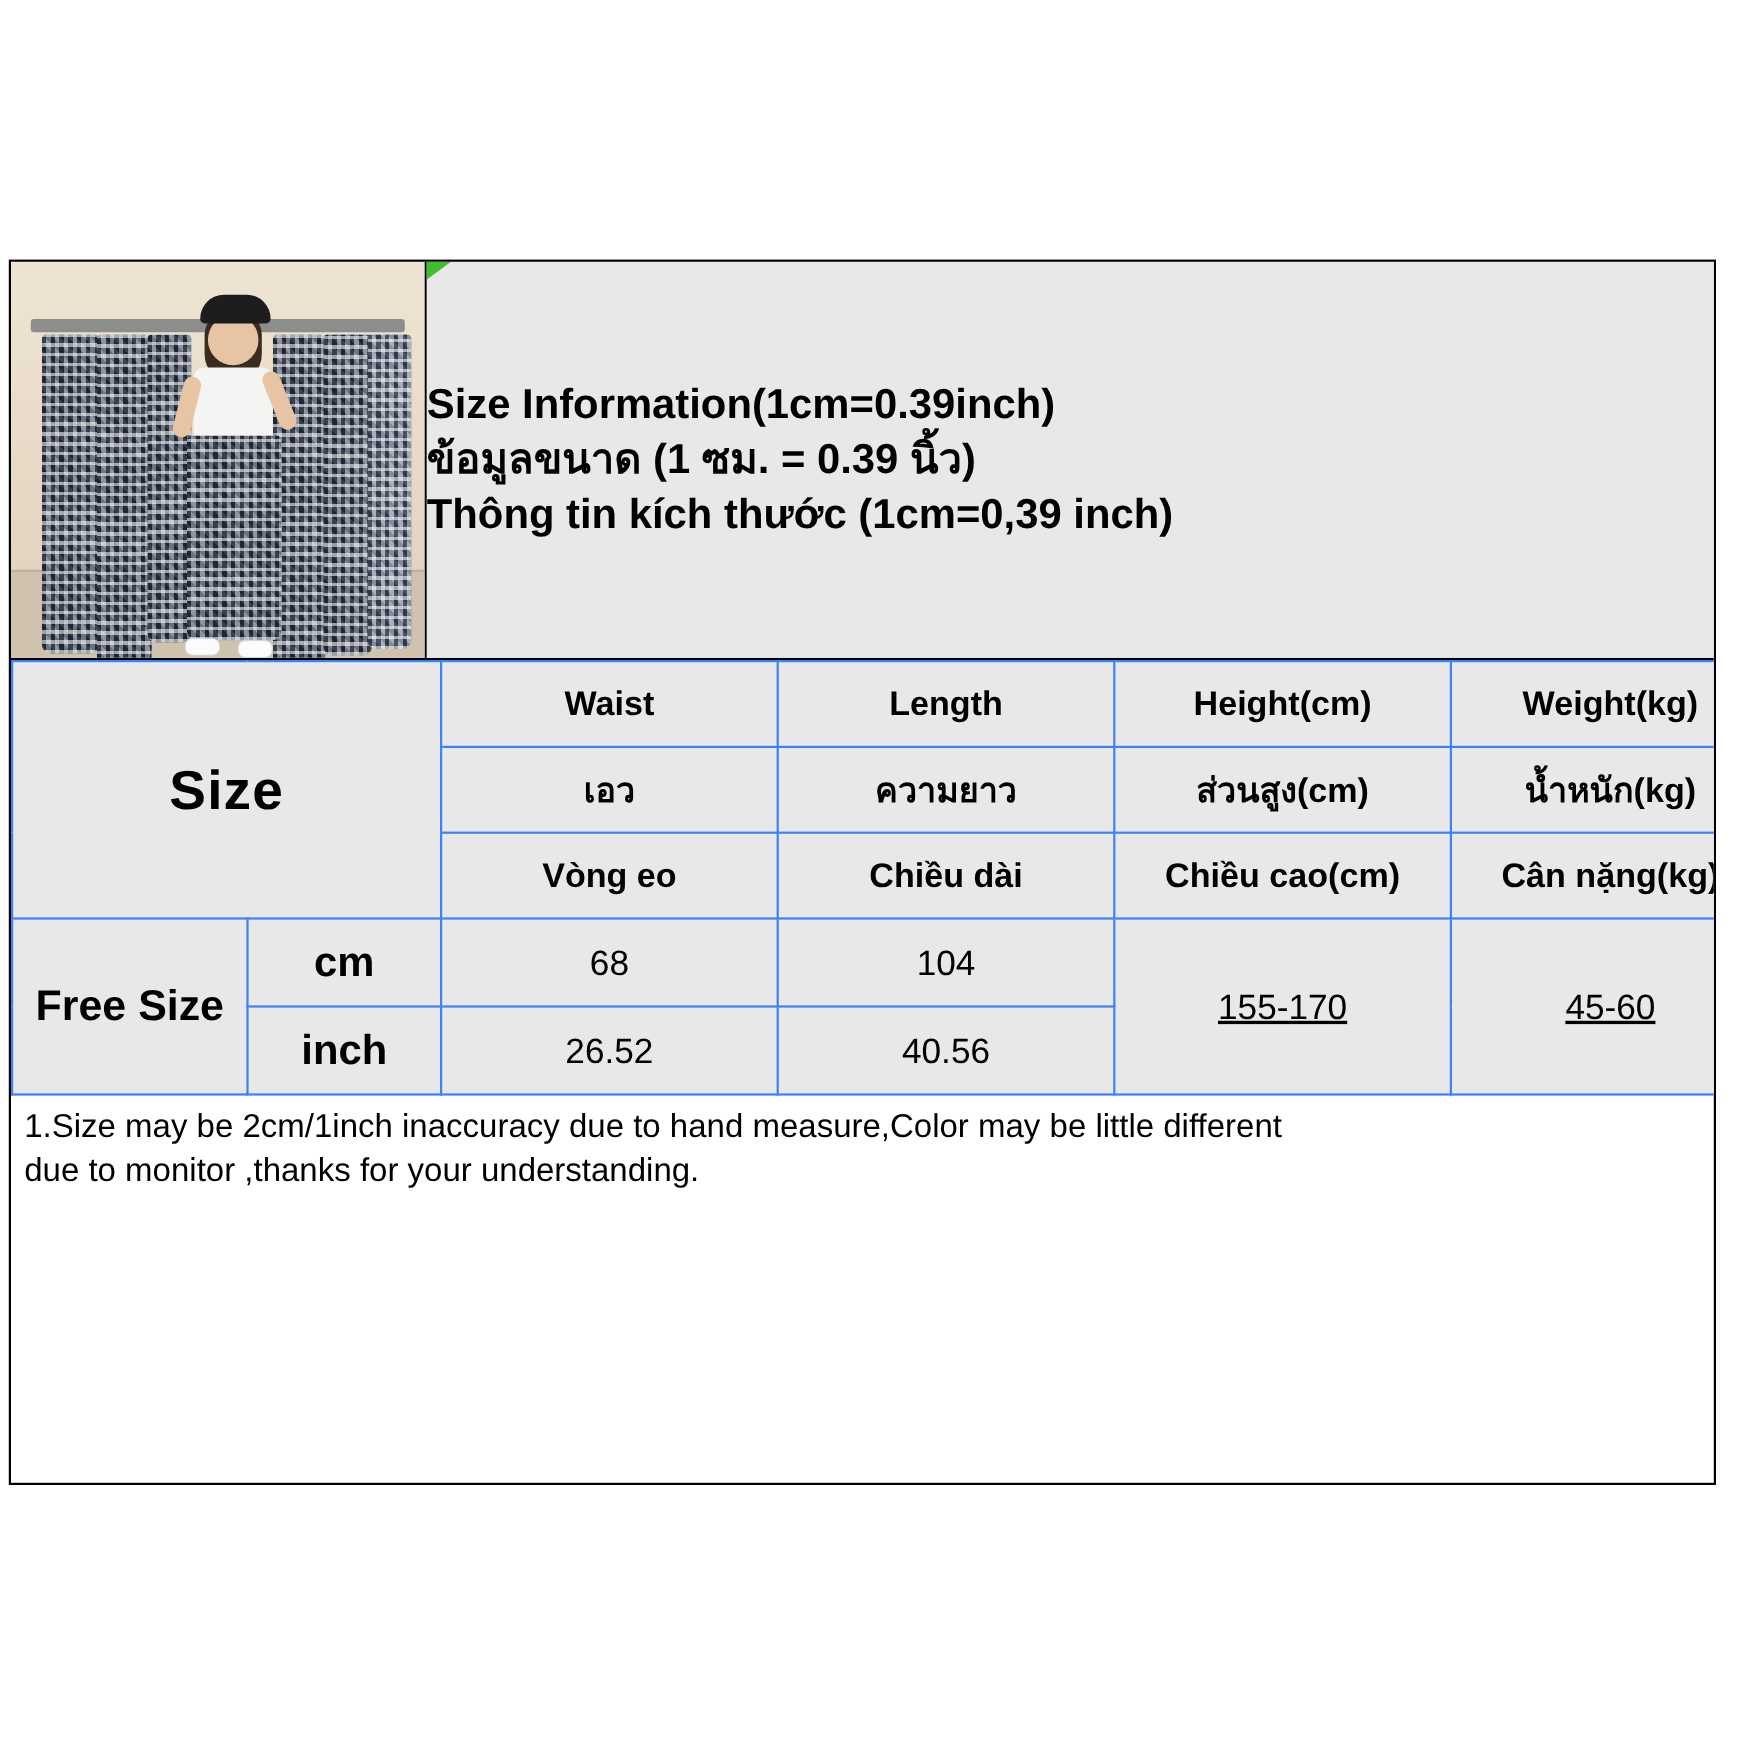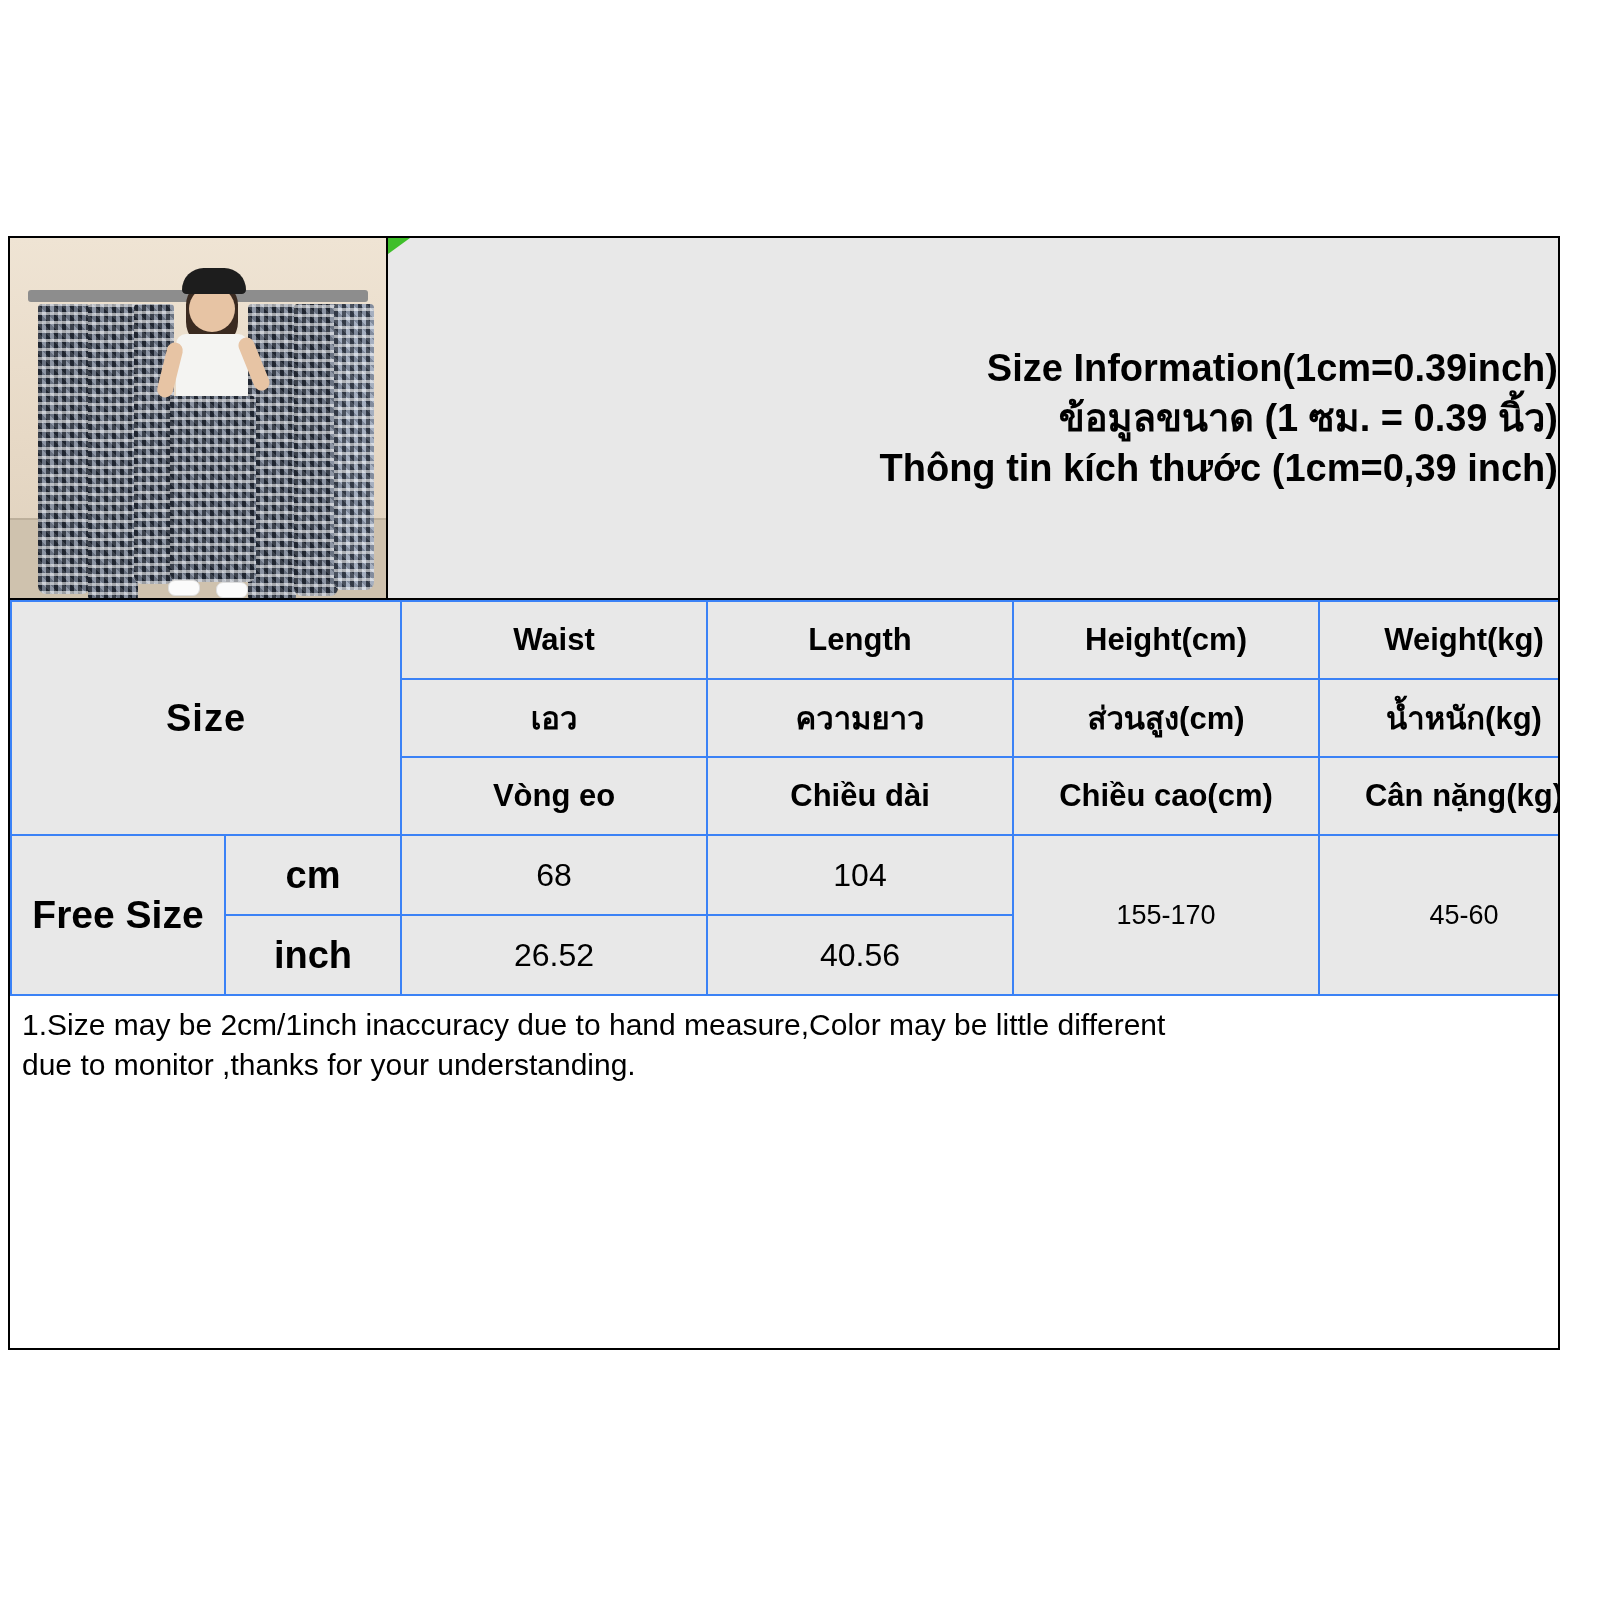--- a/index.html
+++ b/index.html
@@ -41,21 +41,21 @@
     box-sizing: border-box;
     position: relative;
     overflow: hidden;
     background: #d9cfc2;
   }
   .title-cell {
     flex: 1;
     background: #e8e8e8;
     display: flex;
     flex-direction: column;
-    align-items: flex-end;
+    align-items: flex-start;
     justify-content: center;
     position: relative;
   }
   .title-line {
     font-weight: bold;
     color: #000;
     text-align: center;
     line-height: 1.32;
     white-space: nowrap;
   }
@@ -129,25 +129,25 @@
   }
   table.sizes td {
     border: 2px solid #3b82f6;
     text-align: center;
     vertical-align: middle;
     color: #000;
     background: #e8e8e8;
     padding: 0;
   }
   .hdr { font-size: 31px; font-weight: bold; height: 76px; }
-  .size-word { font-size: 38px; font-weight: bold; letter-spacing: 1px; }
+  .size-word { font-size: 50px; font-weight: bold; letter-spacing: 1px; }
   .unit-cell { font-size: 38px; font-weight: bold; background:#ffffff; height: 76px;}
   .val-cell { font-size: 32px; background:#ffffff; }
   .free-size { font-size: 39px; font-weight: bold; }
-  .range-cell { font-size: 27px; background:#ffffff; }
+  .range-cell { font-size: 32px; background:#ffffff;text-decoration:underline; }
 
   
   .attention {
     padding: 10px 12px 0 12px;
     font-size: 30px;
     color: #000;
     line-height: 1.28;
   }
   .attention p { margin: 0 0 2px 0; }
 </style>

